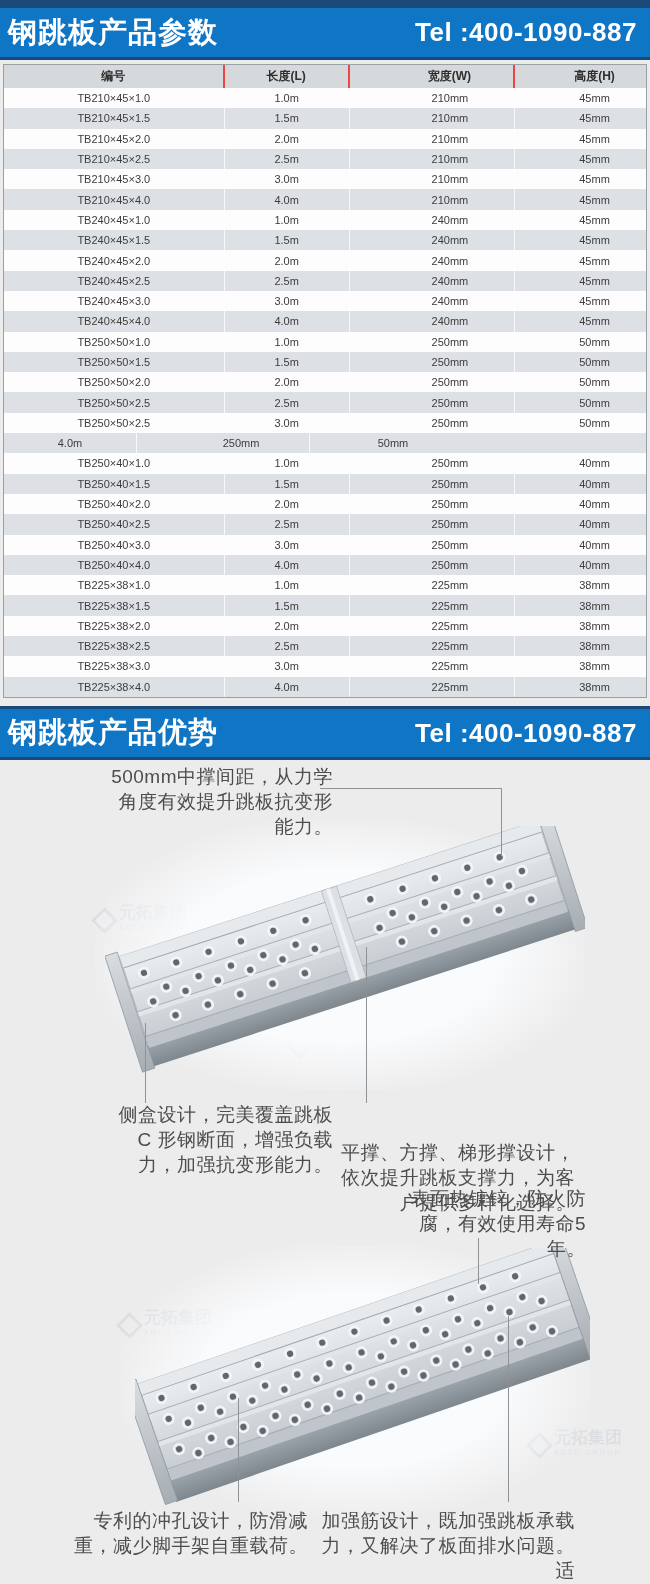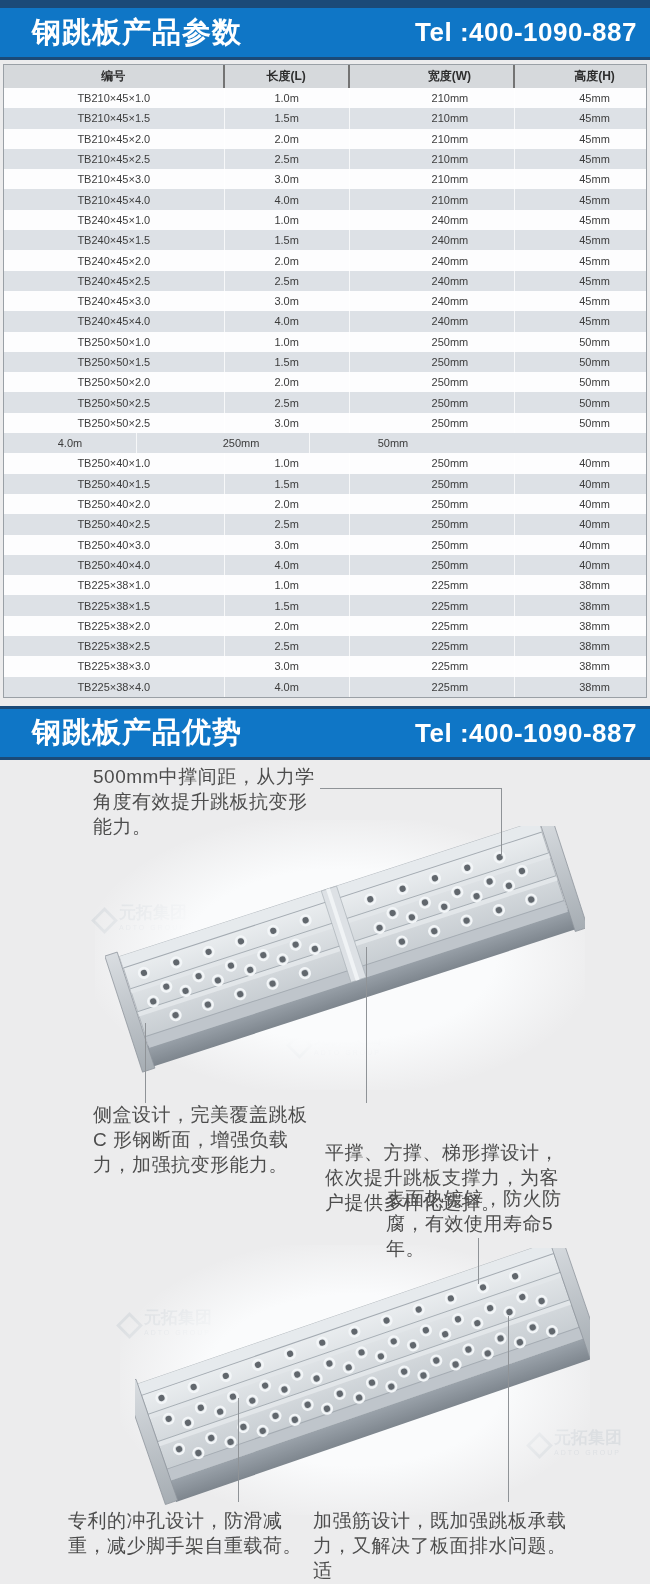--- a/index.html
+++ b/index.html
@@ -7,47 +7,47 @@
     position:relative;width:650px;height:1584px;overflow:hidden;
     background:#ececed;
     font-family:"Liberation Sans","DejaVu Sans",sans-serif;
   }
   
   .band{position:absolute;left:0;width:650px;background:#0f76c6;
         border-top:3px solid #1b4a78;border-bottom:3px solid #1b4a78;
         display:flex;align-items:center;justify-content:space-between;box-sizing:border-box;}
   .band1{top:0;height:60px;border-top-width:8px;}
   .band2{top:706px;height:54px;}
-  .band-title{color:#fff;font-size:29px;font-weight:bold;padding-left:32px;letter-spacing:1px;}
+  .band-title{color:#fff;font-size:29px;font-weight:bold;padding-left:8px;letter-spacing:1px;}
   .band-tel{color:#fff;font-size:26px;font-weight:bold;padding-right:13px;letter-spacing:0.5px;}
   
   .spec-table{position:absolute;left:3px;top:64px;width:644px;height:634px;
               border:1px solid #9aa0a6;background:#fff;box-sizing:border-box;
               display:flex;flex-direction:column;}
   .thead{display:flex;height:23px;flex:0 0 23px;background:#d6d9dc;}
-  .thead .tcell{font-weight:bold;font-size:12px;color:#2e2e2e;border-right:2px solid #737373;}
+  .thead .tcell{font-weight:bold;font-size:12px;color:#2e2e2e;border-right:2px solid #ef4444;}
   .thead .tcell:last-child{border-right:none;}
   .tbody{display:flex;flex-direction:column;flex:1;}
   .trow{display:flex;flex:1;}
   .trow:nth-child(odd){background:#fdfdfe;}
   .trow:nth-child(even){background:#dde1e6;}
   .tcell{display:flex;align-items:center;justify-content:center;
          font-size:11px;color:#3c3c3c;box-sizing:border-box;
          border-right:1px solid rgba(255,255,255,.75);}
   .tcell:last-child{border-right:none;}
   .c0{width:36.5%;} .c1{width:20.7%;} .c2{width:21.4%;margin-left:36px;} .c3{width:21.4%;padding-left:28px;}
   
   .wm{position:absolute;display:flex;align-items:center;gap:5px;opacity:.08;
       color:#33526e;pointer-events:none;}
   .wm-logo{width:13px;height:13px;border:3px solid #33526e;transform:rotate(45deg);}
   .wm-text{font-size:17px;font-weight:bold;line-height:15px;}
   .wm-sub{display:block;font-size:7px;letter-spacing:2px;font-weight:normal;}
   
   .caption{position:absolute;color:#4d4d4d;font-size:19px;line-height:25px;
-           white-space:pre-line;letter-spacing:0.5px;}
+           white-space:pre-line;letter-spacing:0.5px;text-align:right;}
   
   .vline,.hline{position:absolute;background:#8f9397;}
   .vline{width:1px;} .hline{height:1px;}
   
   .plank{position:absolute;}
   .photo-glow{position:absolute;background:radial-gradient(ellipse at center,#fafbfc 45%,rgba(250,251,252,0) 75%);}
 </style>
 </head>
 <body>
 

